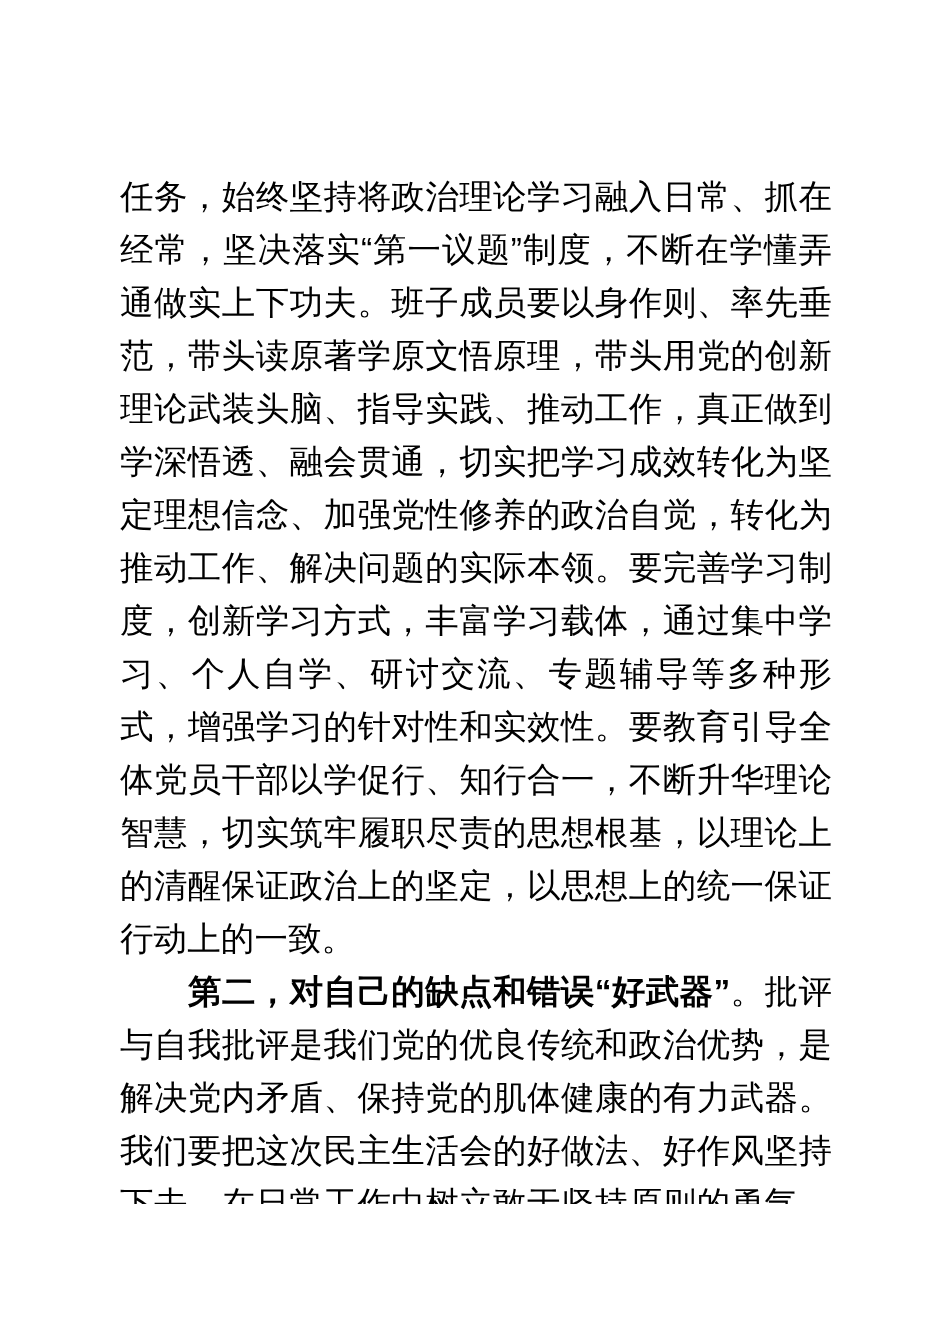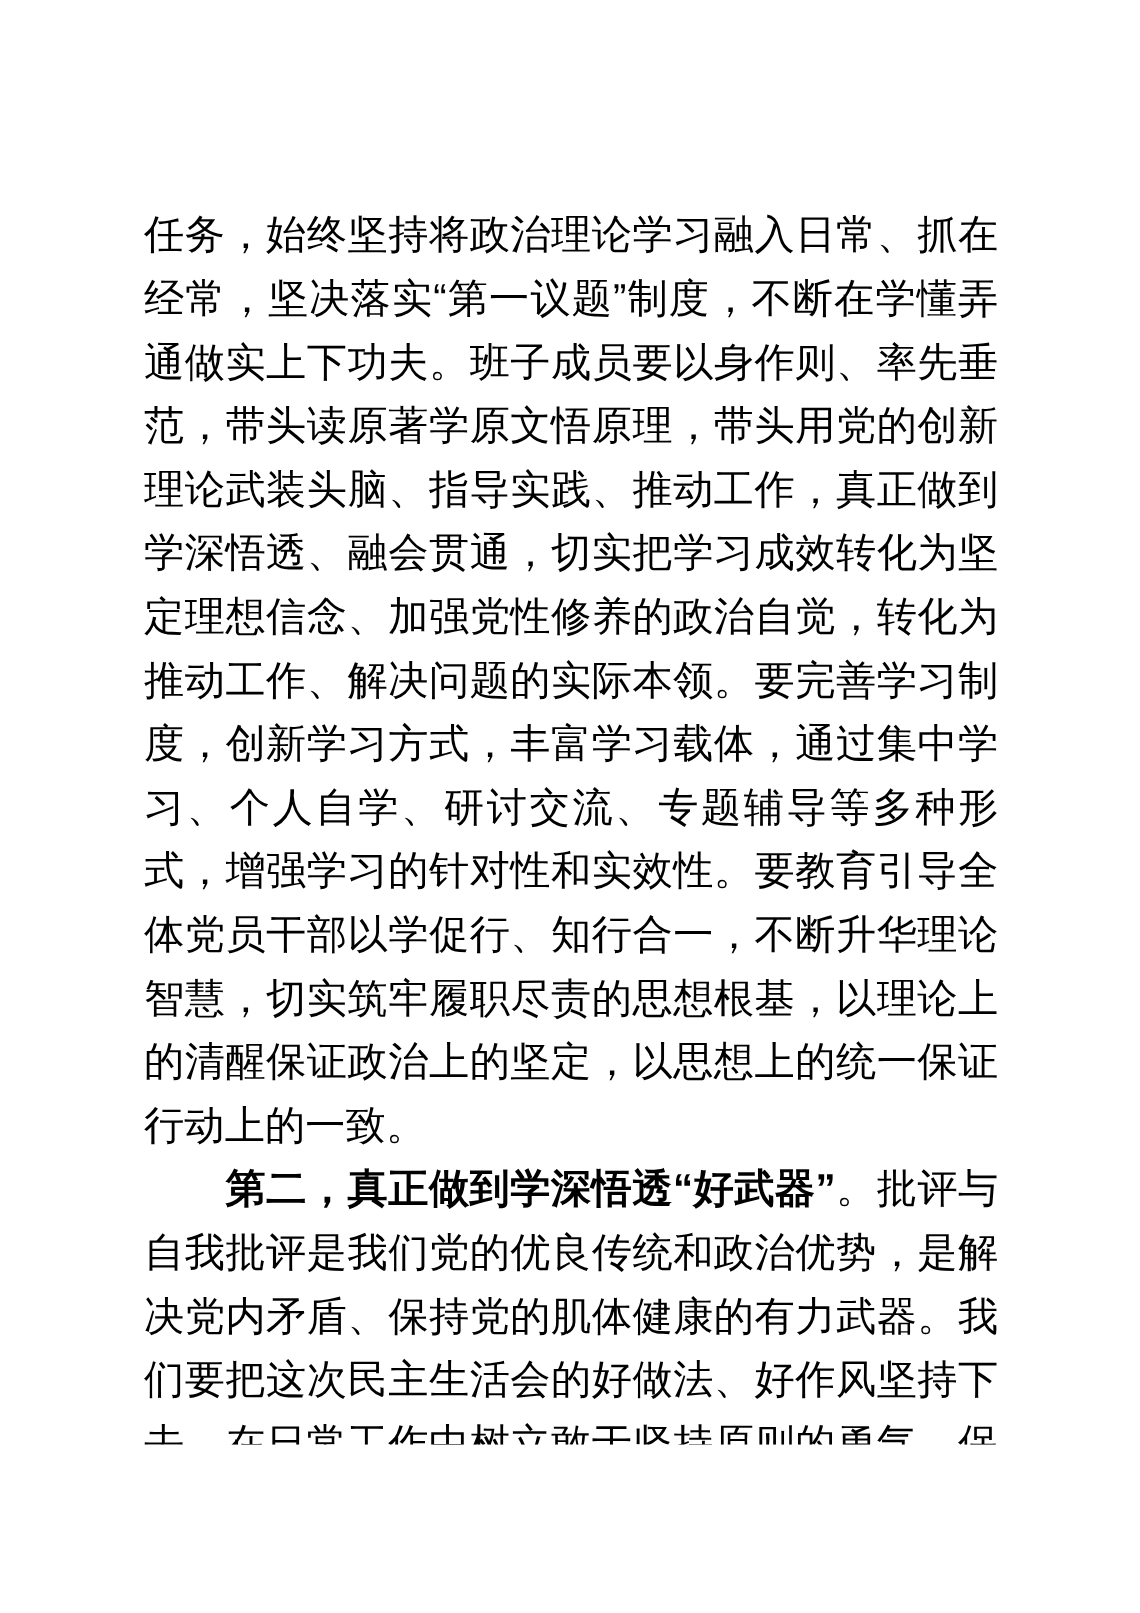--- a/index.html
+++ b/index.html
@@ -67,21 +67,21 @@
 <div class="page">
 
   <div class="page-header">
     <span></span>
   </div>
 
   <div class="content">
 
     <p class="para"><span>任务，始终坚持将政治理论学习融入日常、抓在经常，坚决落实“第一议题”制度，不断在学懂弄通做实上下功夫。班子成员要以身作则、率先垂范，带头读原著学原文悟原理，带头用党的创新理论武装头脑、指导实践、推动工作，真正做到学深悟透、融会贯通，切实把学习成效转化为坚定理想信念、加强党性修养的政治自觉，转化为推动工作、解决问题的实际本领。要完善学习制度，创新学习方式，丰富学习载体，通过集中学习、个人自学、研讨交流、专题辅导等多种形式，增强学习的针对性和实效性。要教育引导全体党员干部以学促行、知行合一，不断升华理论智慧，切实筑牢履职尽责的思想根基，以理论上的清醒保证政治上的坚定，以思想上的统一保证行动上的一致。</span></p>
 
-    <p class="para indent"><span class="bold-lead">第二，真正做到学深悟透“好武器”</span><span>。批评与自我批评是我们党的优良传统和政治优势，是解决党内矛盾、保持党的肌体健康的有力武器。我们要把这次民主生活会的好做法、好作风坚持下去，在日常工作中树立敢于坚持原则的勇气，保持一心为公的情怀。对自己的缺点和错误，要经常“照镜子、正衣冠”，勇于解剖自己、深挖根源，做到自我批评触及内心、不护短、不遮丑；对同志的缺点和错误，要出于公心、着眼帮助，本着对同志、对事业高度负责的态度，做到相互批评实事</span></p>
+    <p class="para indent"><span class="bold-lead">第二，对自己的缺点和错误“好武器”</span><span>。批评与自我批评是我们党的优良传统和政治优势，是解决党内矛盾、保持党的肌体健康的有力武器。我们要把这次民主生活会的好做法、好作风坚持下去，在日常工作中树立敢于坚持原则的勇气，保持一心为公的情怀。对自己的缺点和错误，要经常“照镜子、正衣冠”，勇于解剖自己、深挖根源，做到自我批评触及内心、不护短、不遮丑；对同志的缺点和错误，要出于公心、着眼帮助，本着对同志、对事业高度负责的态度，做到相互批评实事</span></p>
 
   </div>
 
   <div class="page-footer">
     <span></span>
   </div>
 
 </div>
 
 </body></html>

